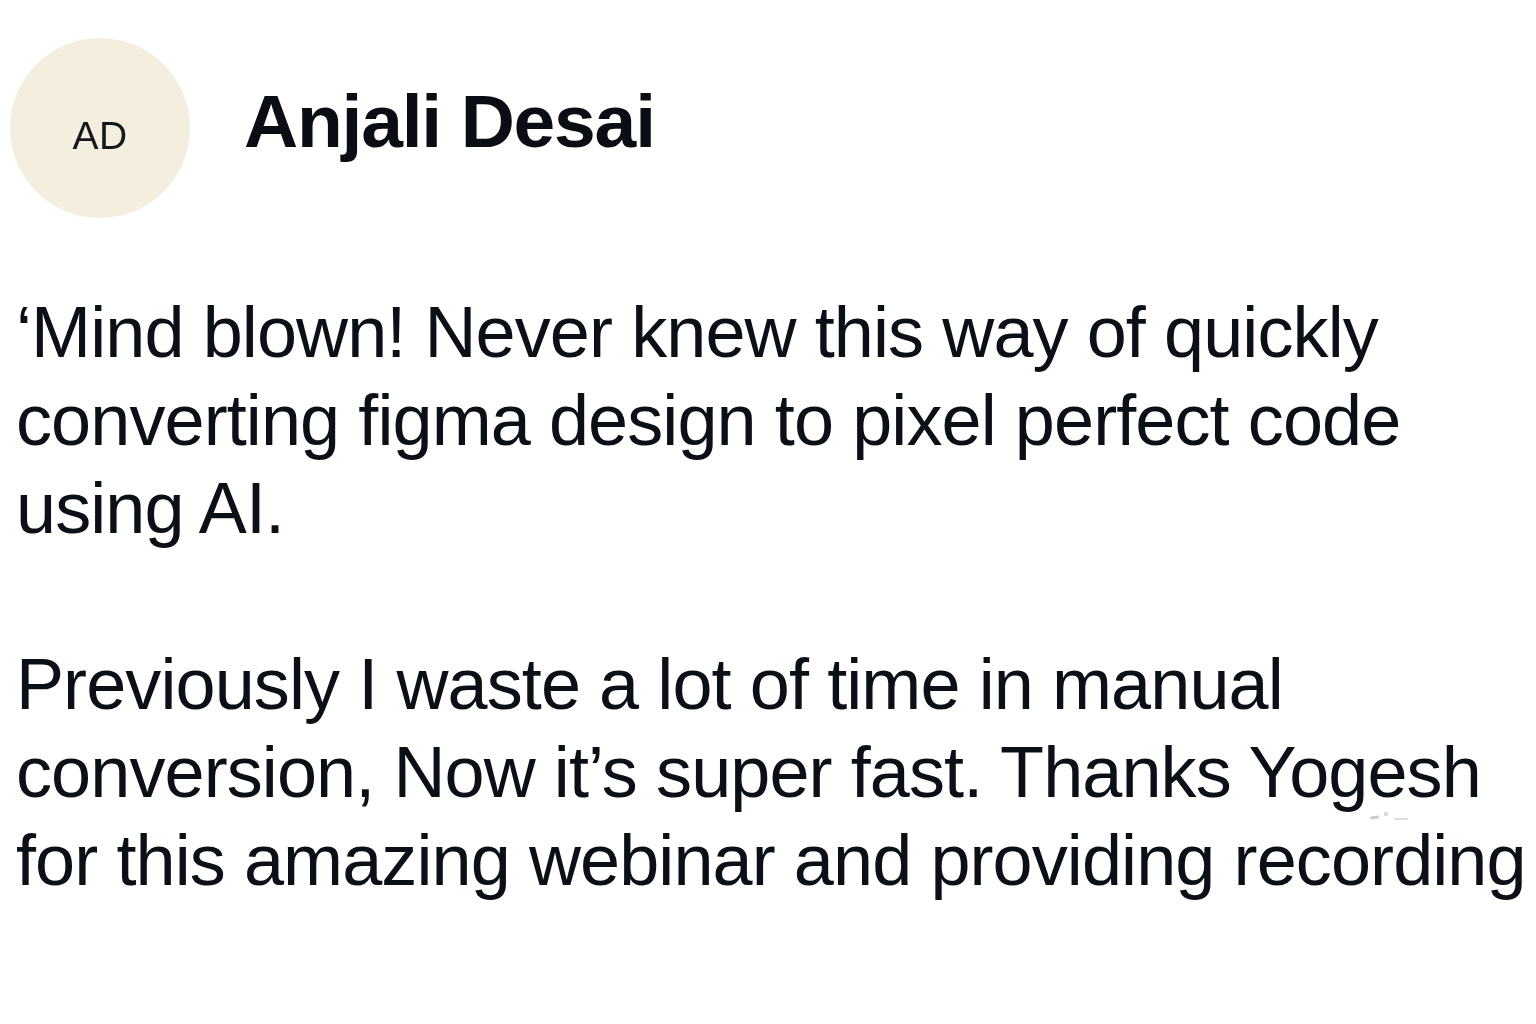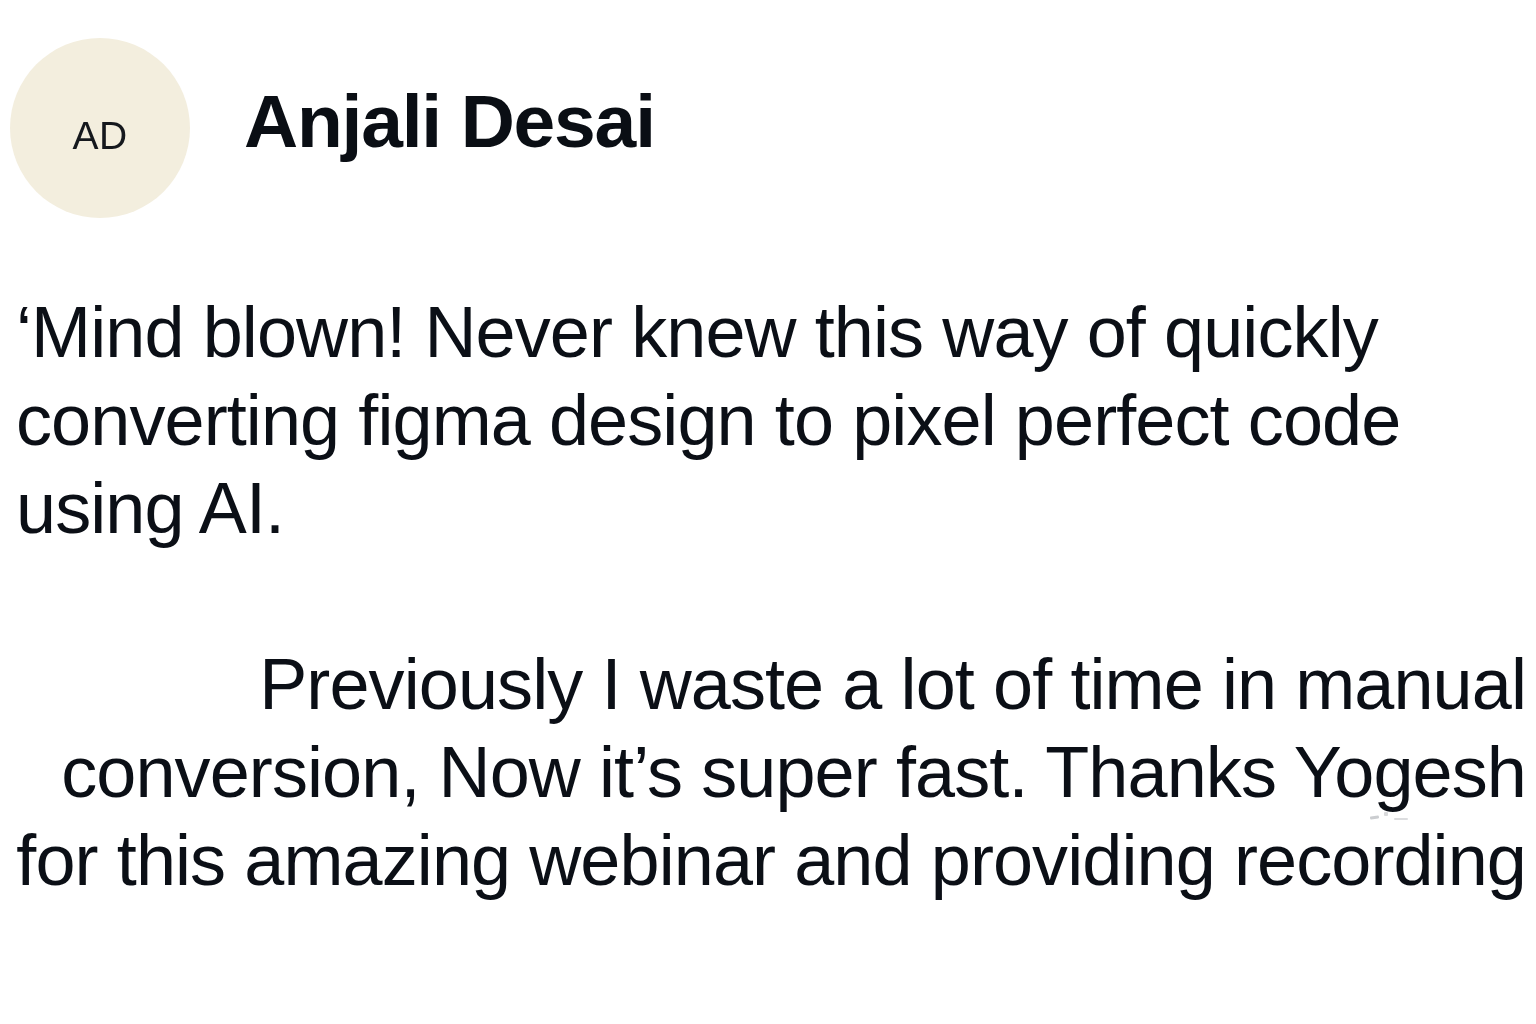--- a/index.html
+++ b/index.html
@@ -86,21 +86,20 @@
     font-weight: 400;
     letter-spacing: -0.9px;
     color: #0b0f16;
     line-height: 88px;
     margin: 0;
     white-space: pre-wrap;
   }
 
   .para + .para {
     margin-top: 88px;
-    text-align: right;
   }
 
   
   .artifact {
     position: absolute;
     left: 1368px;
     top: 812px;
     width: 46px;
     height: 16px;
     pointer-events: none;

